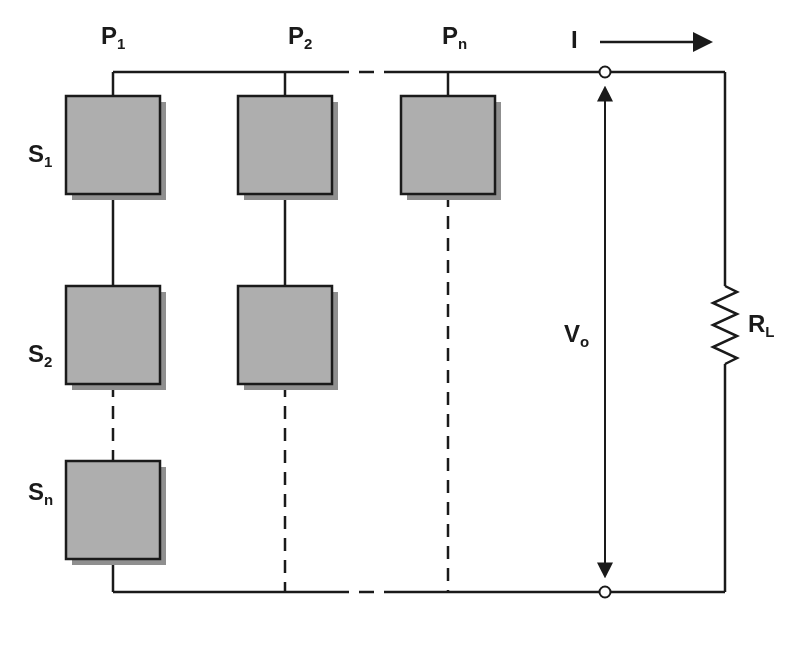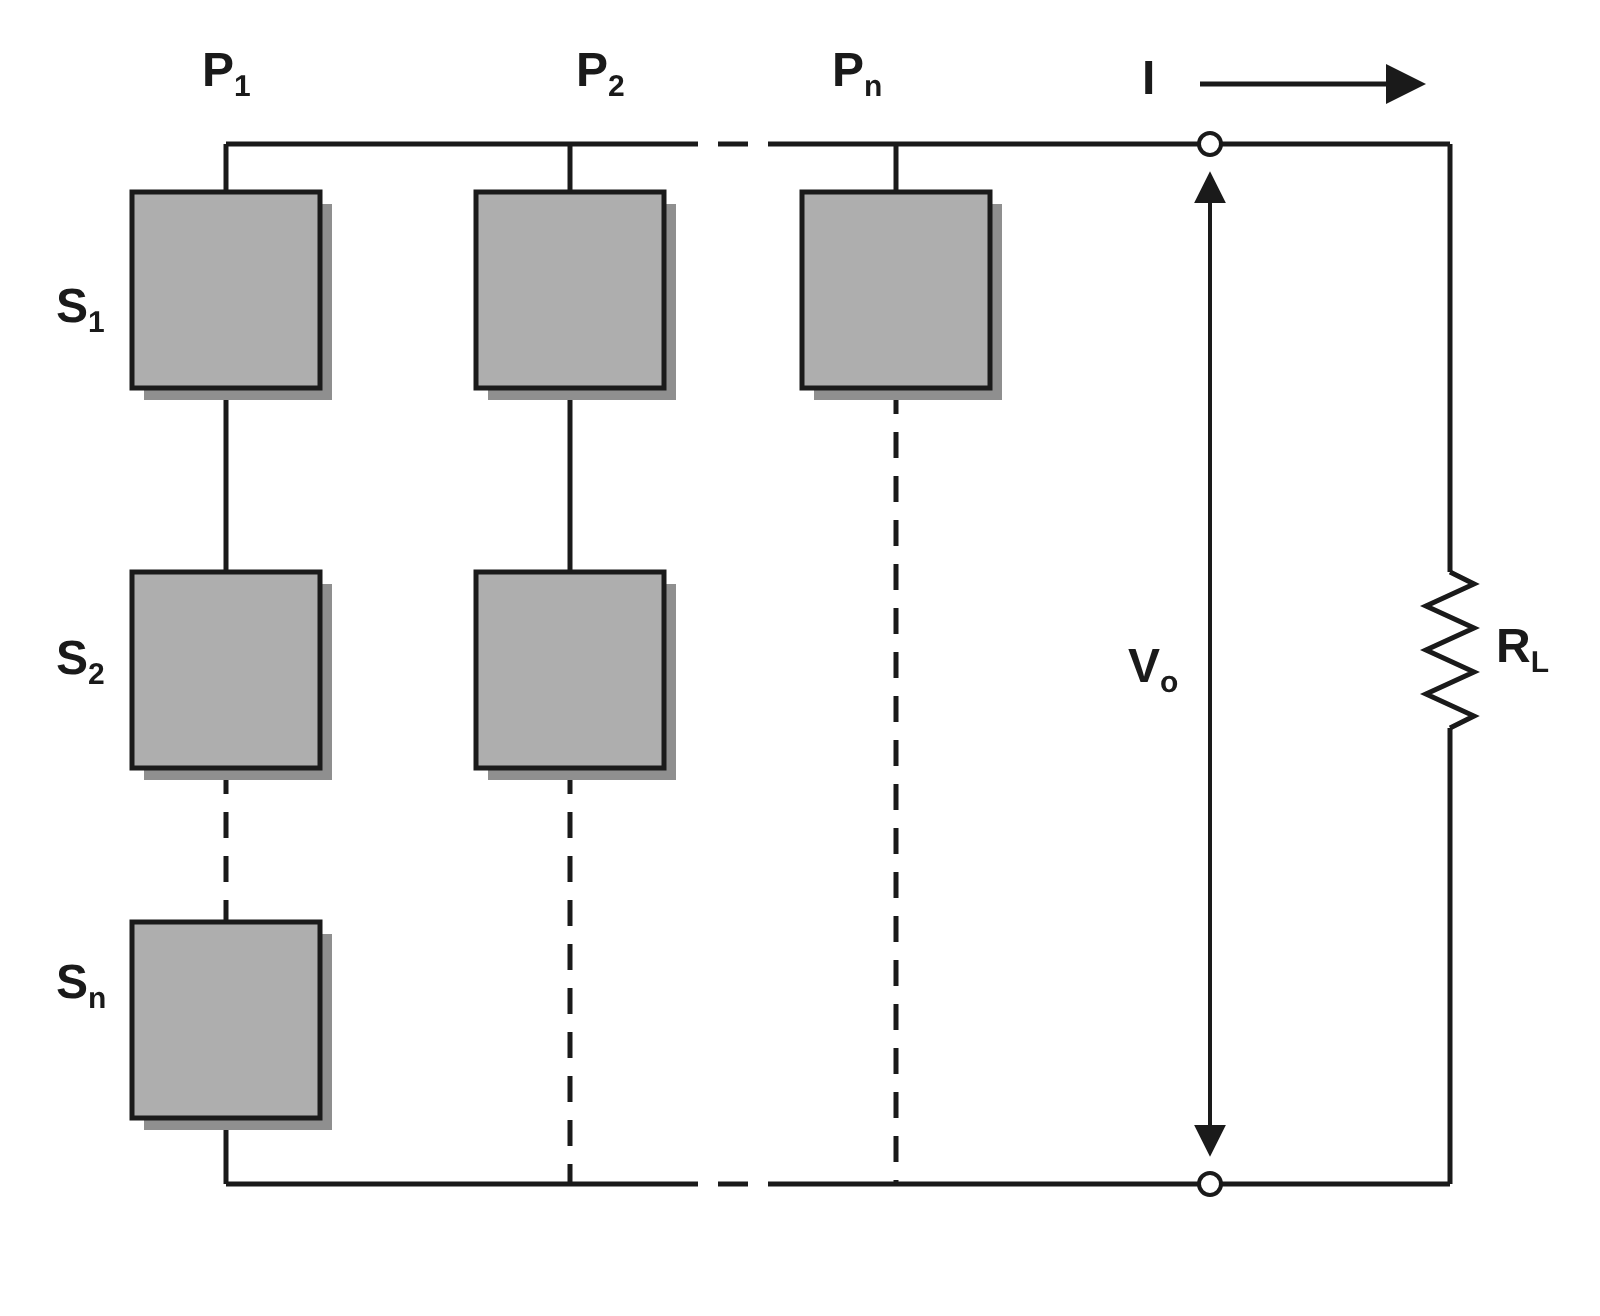--- a/index.html
+++ b/index.html
@@ -105,28 +105,28 @@
     <circle cx="605" cy="72" r="5.5" stroke="#1a1a1a" stroke-width="2" fill="#ffffff"></circle>
     <circle cx="605" cy="592" r="5.5" stroke="#1a1a1a" stroke-width="2" fill="#ffffff"></circle>
   </svg>
 
   <div class="lbl" style="left:101px; top:24px;">
     <span>P</span><sub>1</sub>
   </div>
   <div class="lbl" style="left:288px; top:24px;">
     <span>P</span><sub>2</sub>
   </div>
-  <div class="lbl" style="left:416px; top:24px;">
+  <div class="lbl" style="left:442px; top:24px;">
     <span>P</span><sub>n</sub>
   </div>
 
   <div class="lbl" style="left:28px; top:142px;text-align:center;">
     <span>S</span><sub>1</sub>
   </div>
-  <div class="lbl" style="left:28px; top:318px;">
+  <div class="lbl" style="left:28px; top:342px;">
     <span>S</span><sub>2</sub>
   </div>
   <div class="lbl" style="left:28px; top:480px;">
     <span>S</span><sub>n</sub>
   </div>
 
   <div class="lbl" style="left:571px; top:28px;">
     <span>I</span>
   </div>
 

